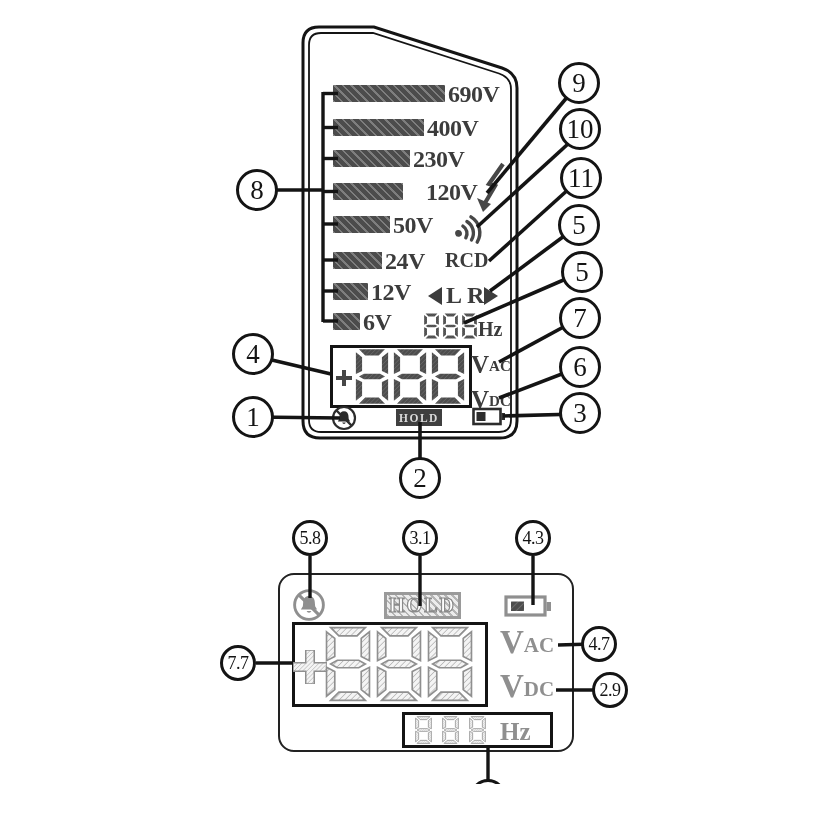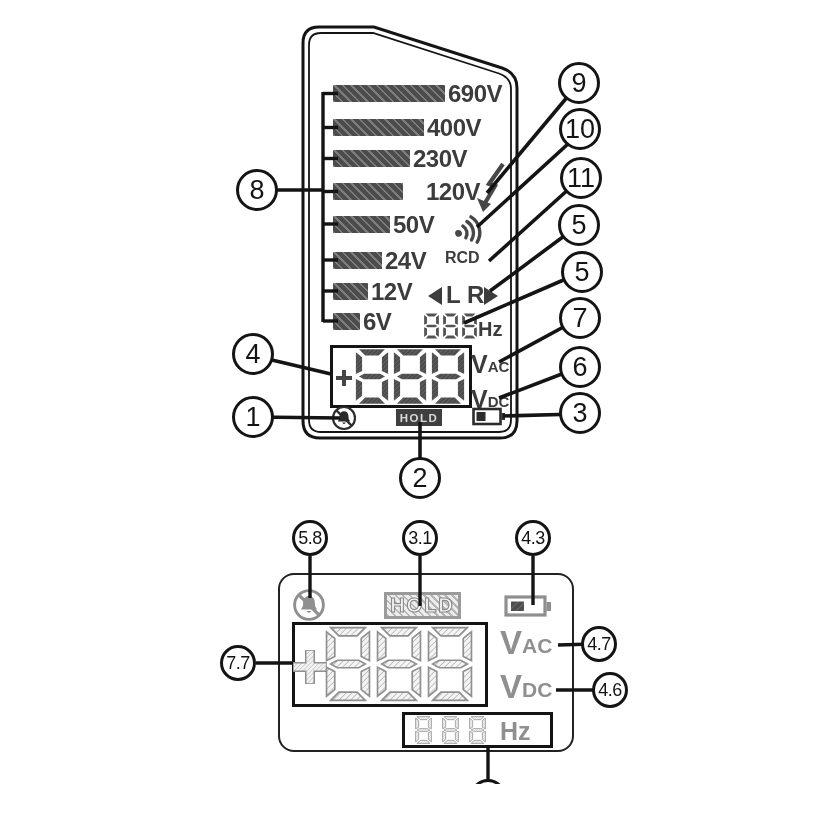--- a/index.html
+++ b/index.html
@@ -1,17 +1,17 @@
 <!DOCTYPE html>
 <html><head>
 <meta charset="utf-8">
 <style>
   html,body{margin:0;padding:0;background:#fff;}
   #canvas{position:relative;width:840px;height:784px;background:#fff;overflow:hidden;
-          font-family:Liberation Sans, sans-serif;}
+          font-family:Liberation Serif, serif;}
   
   #linelayer{position:absolute;left:0;top:0;z-index:3;pointer-events:none;}
   
   .callout{position:absolute;box-sizing:border-box;background:#fff;border:3.5px solid #141414;
            border-radius:50%;display:flex;align-items:center;justify-content:center;
            color:#141414;z-index:5;line-height:1;}
   .callout.big{width:42px;height:42px;font-size:27px;}
   .callout.small{width:36px;height:36px;font-size:18px;letter-spacing:-0.5px;}
   
   .bar{position:absolute;height:17px;background:#4c4c4c;
@@ -142,21 +142,21 @@
     <svg width="46" height="38" viewBox="0 0 46 38">
       <g transform="rotate(-14 18 22)" fill="none" stroke="#474747" stroke-width="3.4" stroke-linecap="round">
         <circle cx="8" cy="23" r="3.4" fill="#474747" stroke="none"></circle>
         <path d="M14,17 A8.5,8.5 0 0 1 14,29"></path>
         <path d="M19,13.5 A13.5,13.5 0 0 1 19,32.5"></path>
         <path d="M24,10 A18.5,18.5 0 0 1 24,36"></path>
       </g>
     </svg>
   </div>
 
-  <div class="lcdtext" style="left:445px;top:250px;font-size:16px">RCD</div>
+  <div class="lcdtext" style="left:445px;top:250px;font-size:20px">RCD</div>
 
   <div class="tri left" style="left:428px;top:287px"></div>
   <div class="lcdtext" style="left:446px;top:283px;font-size:24px">L</div>
   <div class="lcdtext" style="left:467px;top:283px;font-size:24px">R</div>
   <div class="tri right" style="left:484px;top:287px"></div>
 
   <div class="icon" style="left:423px;top:313px;display:flex;gap:2px" aria-label="888">
     <svg width="17" height="26" viewBox="0 0 56 92" fill="url(#hd)">
         <use href="#d8"></use>
       </svg>
@@ -286,16 +286,16 @@
         <use href="#d8"></use>
       </svg>
   </div>
   <div class="lcdtext" style="left:500px;top:719px;font-size:25px;color:#8f8f8f">Hz</div>
 
   <div class="callout small" style="left:292px;top:520px">5.8</div>
   <div class="callout small" style="left:402px;top:520px">3.1</div>
   <div class="callout small" style="left:515px;top:520px">4.3</div>
   <div class="callout small" style="left:220px;top:645px">7.7</div>
   <div class="callout small" style="left:581px;top:626px">4.7</div>
-  <div class="callout small" style="left:592px;top:672px">4.6</div>
+  <div class="callout small" style="left:592px;top:672px">2.9</div>
   <div class="callout small" style="left:470px;top:779px">4.5</div>
 
 </div>
 
 </body></html>

